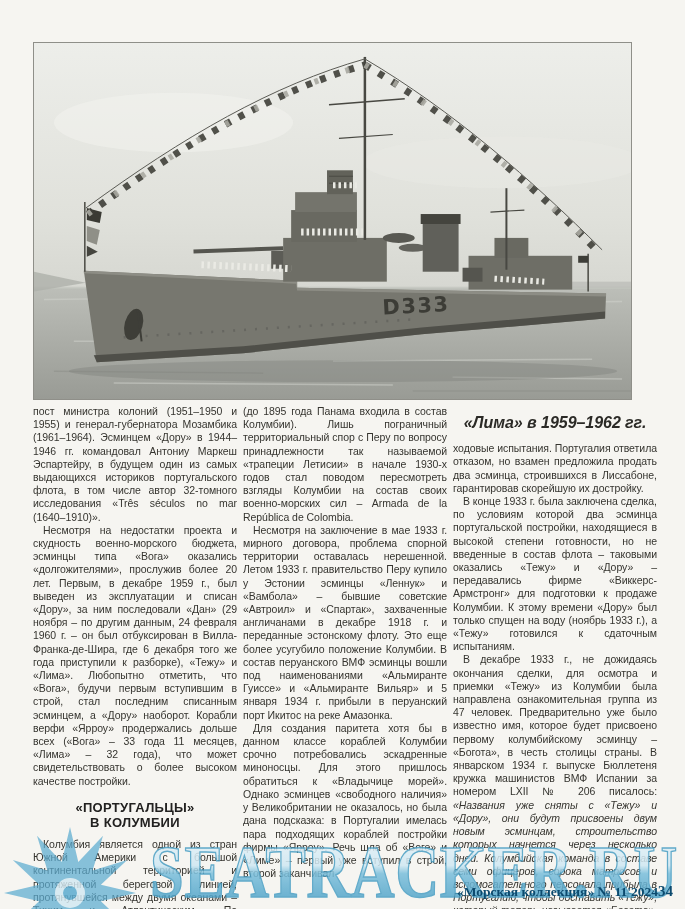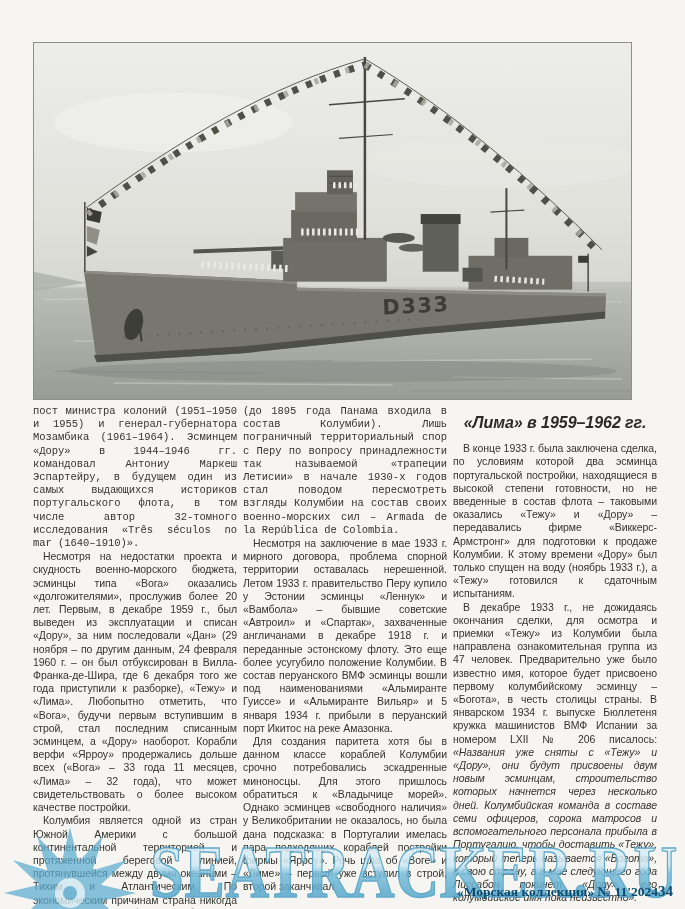--- a/index.html
+++ b/index.html
@@ -24,21 +24,21 @@
     position:absolute;top:405px;width:204px;
     font-size:10.5px;line-height:13.2px;
     text-align:justify;
     color:#35342f;
     letter-spacing:-0.05px;
   }
   #col-left{left:33px;}
   #col-mid{left:243px;}
   #col-right{left:453px;top:408px;}
   .col p{margin:0;text-indent:10px;}
-  .col p.flush{text-indent:0;font-family:Liberation Mono, monospace;}
+  .col p.flush{text-indent:0;}
   .caption{
     font-weight:bold;font-style:italic;
     font-size:16px;text-align:center;
     margin:8px 0 13px 0;color:#2b2a26;
   }
   .sec-head{
     font-weight:bold;text-align:center;
     font-size:13px;line-height:15px;
     margin:12px 0 8px 0;letter-spacing:.3px;color:#222120;
   }
@@ -167,31 +167,33 @@
         <path d="M268,190 L330,190" stroke-width="7" stroke-dasharray="2.5 3" fill="none"></path>
         <path d="M300,143 L324,143" stroke-width="6" stroke-dasharray="2.5 3" fill="none"></path>
         <path d="M462,237 L512,240" stroke-width="6" stroke-dasharray="2.5 3.5" fill="none"></path>
       </g>
     </svg>
   </div>
 
   <div class="col" id="col-left">
     <p class="flush">пост министра колоний (1951–1950 и 1955) и генерал-губернатора Мозамбика (1961–1964). Эсминцем «Дору» в 1944–1946 гг. командовал Антониу Маркеш Эспартейру, в будущем один из самых выдающихся историков португальского флота, в том числе автор 32-томного исследования «Três séculos no mar (1640–1910)».</p>
     <p>Несмотря на недостатки проекта и скудность военно-морского бюджета, эсминцы типа «Вога» оказались «долгожителями», прослужив более 20 лет. Первым, в декабре 1959 г., был выведен из эксплуатации и списан «Дору», за ним последовали «Дан» (29 ноября – по другим данным, 24 февраля 1960 г. – он был отбуксирован в Вилла-Франка-де-Шира, где 6 декабря того же года приступили к разборке), «Тежу» и «Лима». Любопытно отметить, что «Вога», будучи первым вступившим в строй, стал последним списанным эсминцем, а «Дору» наоборот. Корабли верфи «Ярроу» продержались дольше всех («Вога» – 33 года 11 месяцев, «Лима» – 32 года), что может свидетельствовать о более высоком качестве постройки.</p>
+    <h2 class="sec-head"><span>«ПОРТУГАЛЬЦЫ»</span><br><span>В КОЛУМБИИ</span></h2>
     <p>Колумбия является одной из стран Южной Америки с большой континентальной территорией и протяженной береговой линией, протянувшейся между двумя океанами – Тихим и Атлантическим. По экономическим причинам страна никогда не имела сильного флота, особенно, до строительства Панамского канала</p>
   </div>
 
   <div class="col" id="col-mid">
     <p class="flush">(до 1895 года Панама входила в состав Колумбии). Лишь пограничный территориальный спор с Перу по вопросу принадлежности так называемой «трапеции Летисии» в начале 1930-х годов стал поводом пересмотреть взгляды Колумбии на состав своих военно-морских сил – Armada de la República de Colombia.</p>
     <p>Несмотря на заключение в мае 1933 г. мирного договора, проблема спорной территории оставалась нерешенной. Летом 1933 г. правительство Перу купило у Эстонии эсминцы «Леннук» и «Вамбола» – бывшие советские «Автроил» и «Спартак», захваченные англичанами в декабре 1918 г. и переданные эстонскому флоту. Это еще более усугубило положение Колумбии. В состав перуанского ВМФ эсминцы вошли под наименованиями «Альмиранте Гуиссе» и «Альмиранте Вильяр» и 5 января 1934 г. прибыли в перуанский порт Икитос на реке Амазонка.</p>
     <p>Для создания паритета хотя бы в данном классе кораблей Колумбии срочно потребовались эскадренные миноносцы. Для этого пришлось обратиться к «Владычице морей». Однако эсминцев «свободного наличия» у Великобритании не оказалось, но была дана подсказка: в Португалии имелась пара подходящих кораблей постройки фирмы «Ярроу». Речь шла об «Воге» и «Лиме» – первый уже вступил в строй, второй заканчивал</p>
   </div>
 
   <div class="col" id="col-right">
     <div class="caption">«Лима» в 1959–1962 гг.</div>
+    <p class="flush">ходовые испытания. Португалия ответила отказом, но взамен предложила продать два эсминца, строившихся в Лиссабоне, гарантировав скорейшую их достройку.</p>
     <p>В конце 1933 г. была заключена сделка, по условиям которой два эсминца португальской постройки, находящиеся в высокой степени готовности, но не введенные в состав флота – таковыми оказались «Тежу» и «Дору» – передавались фирме «Виккерс-Армстронг» для подготовки к продаже Колумбии. К этому времени «Дору» был только спущен на воду (ноябрь 1933 г.), а «Тежу» готовился к сдаточным испытаниям.</p>
     <p><span>В декабре 1933 г., не дожидаясь окончания сделки, для осмотра и приемки «Тежу» из Колумбии была направлена ознакомительная группа из 47 человек. Предварительно уже было известно имя, которое будет присвоено первому колумбийскому эсминцу – «Богота», в честь столицы страны. В январском 1934 г. выпуске Бюллетеня кружка машинистов ВМФ Испании за номером LXII № 206 писалось: </span><em class="quote">«Названия уже сняты с «Тежу» и «Дору», они будут присвоены двум новым эсминцам, строительство которых начнется через несколько дней. Колумбийская команда в составе семи офицеров, сорока матросов и вспомогательного персонала прибыла в Португалию, чтобы доставить «Тежу», который теперь называется «Богота», в свою страну, а в мае следующего года Лиссабон покинет «Дору», его колумбийское имя пока неизвестно».</em></p>
 
   </div>
 
   <div class="footer">
     <span class="journal">«Морская коллекция» № 11'2024</span>
     <span class="pageno">34</span>
   </div>
 

